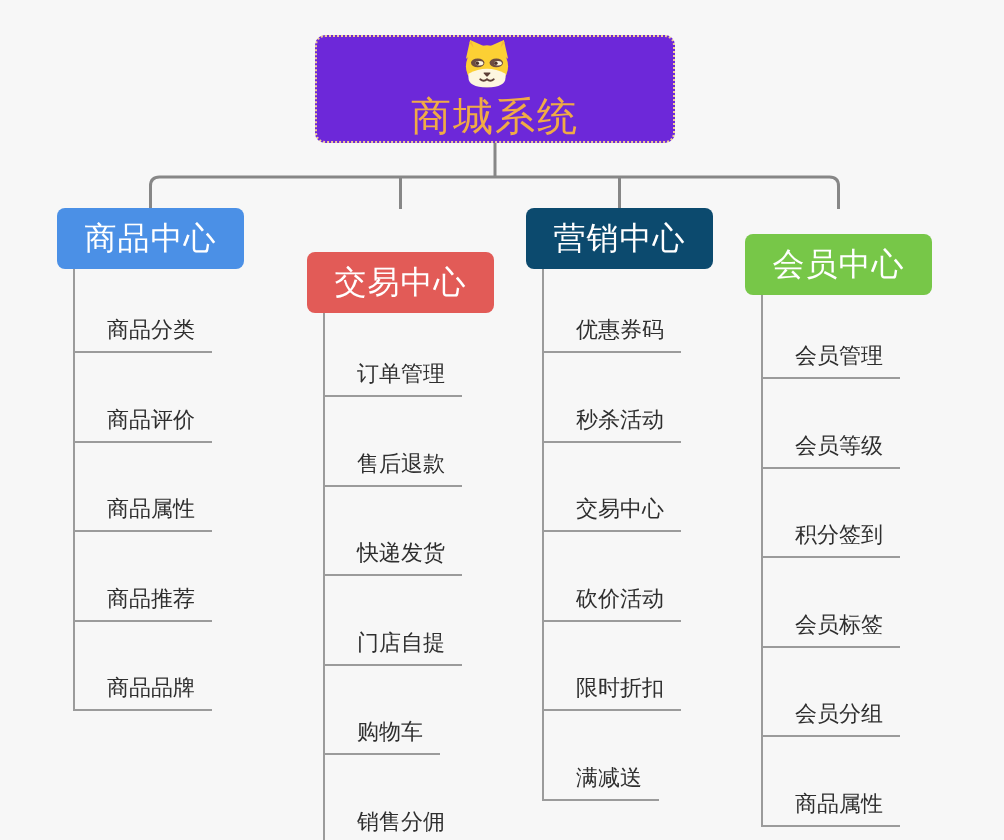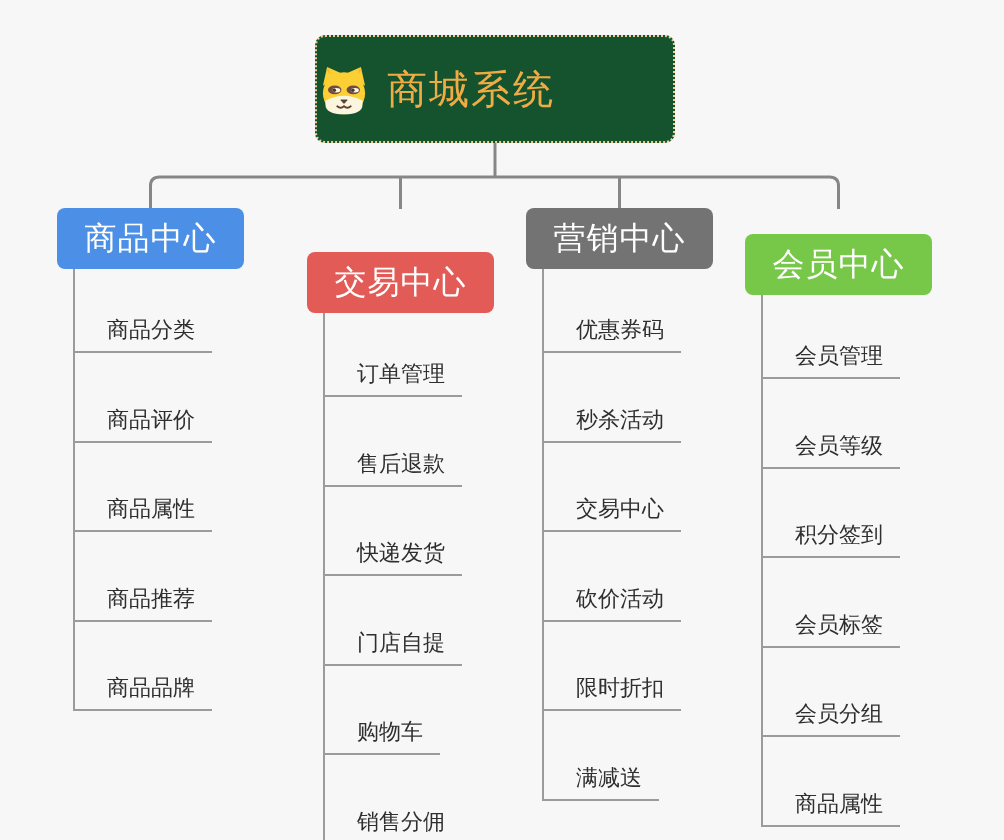--- a/index.html
+++ b/index.html
@@ -13,27 +13,28 @@
     height:840px;
     background:#f7f7f7;
     overflow:hidden;
   }
   
   .root-node{
     position:absolute;
     left:315px; top:35px;
     width:360px; height:108px;
     box-sizing:border-box;
-    background:#14532d;
+    background:#6d28d9;
     border:2px dotted #f0cd92;
     border-radius:10px;
     display:flex;
     align-items:center;
-    justify-content:flex-start;
+    justify-content:center;
     z-index:2;
+    flex-direction:column;
   }
   .root-node .dog{
     width:54px;height:54px;
     margin-right:16px;
     flex:0 0 auto;
   }
   .root-title{
     font-size:40px;
     color:#f0ab45;
     letter-spacing:2px;
@@ -165,21 +166,21 @@
       <div class="branch-item">
           <span class="item-label">购物车</span>
         </div>
       <div class="branch-item">
           <span class="item-label">销售分佣</span>
         </div>
     </div>
   </div>
 
   <div class="branch-col col-2">
-    <div class="branch-head" style="background-color: #737373;">营销中心</div>
+    <div class="branch-head" style="background-color: #0c4a6e;">营销中心</div>
     <div class="branch-items">
       <div class="branch-item">
           <span class="item-label">优惠券码</span>
         </div>
       <div class="branch-item">
           <span class="item-label">秒杀活动</span>
         </div>
       <div class="branch-item">
           <span class="item-label">交易中心</span>
         </div>

